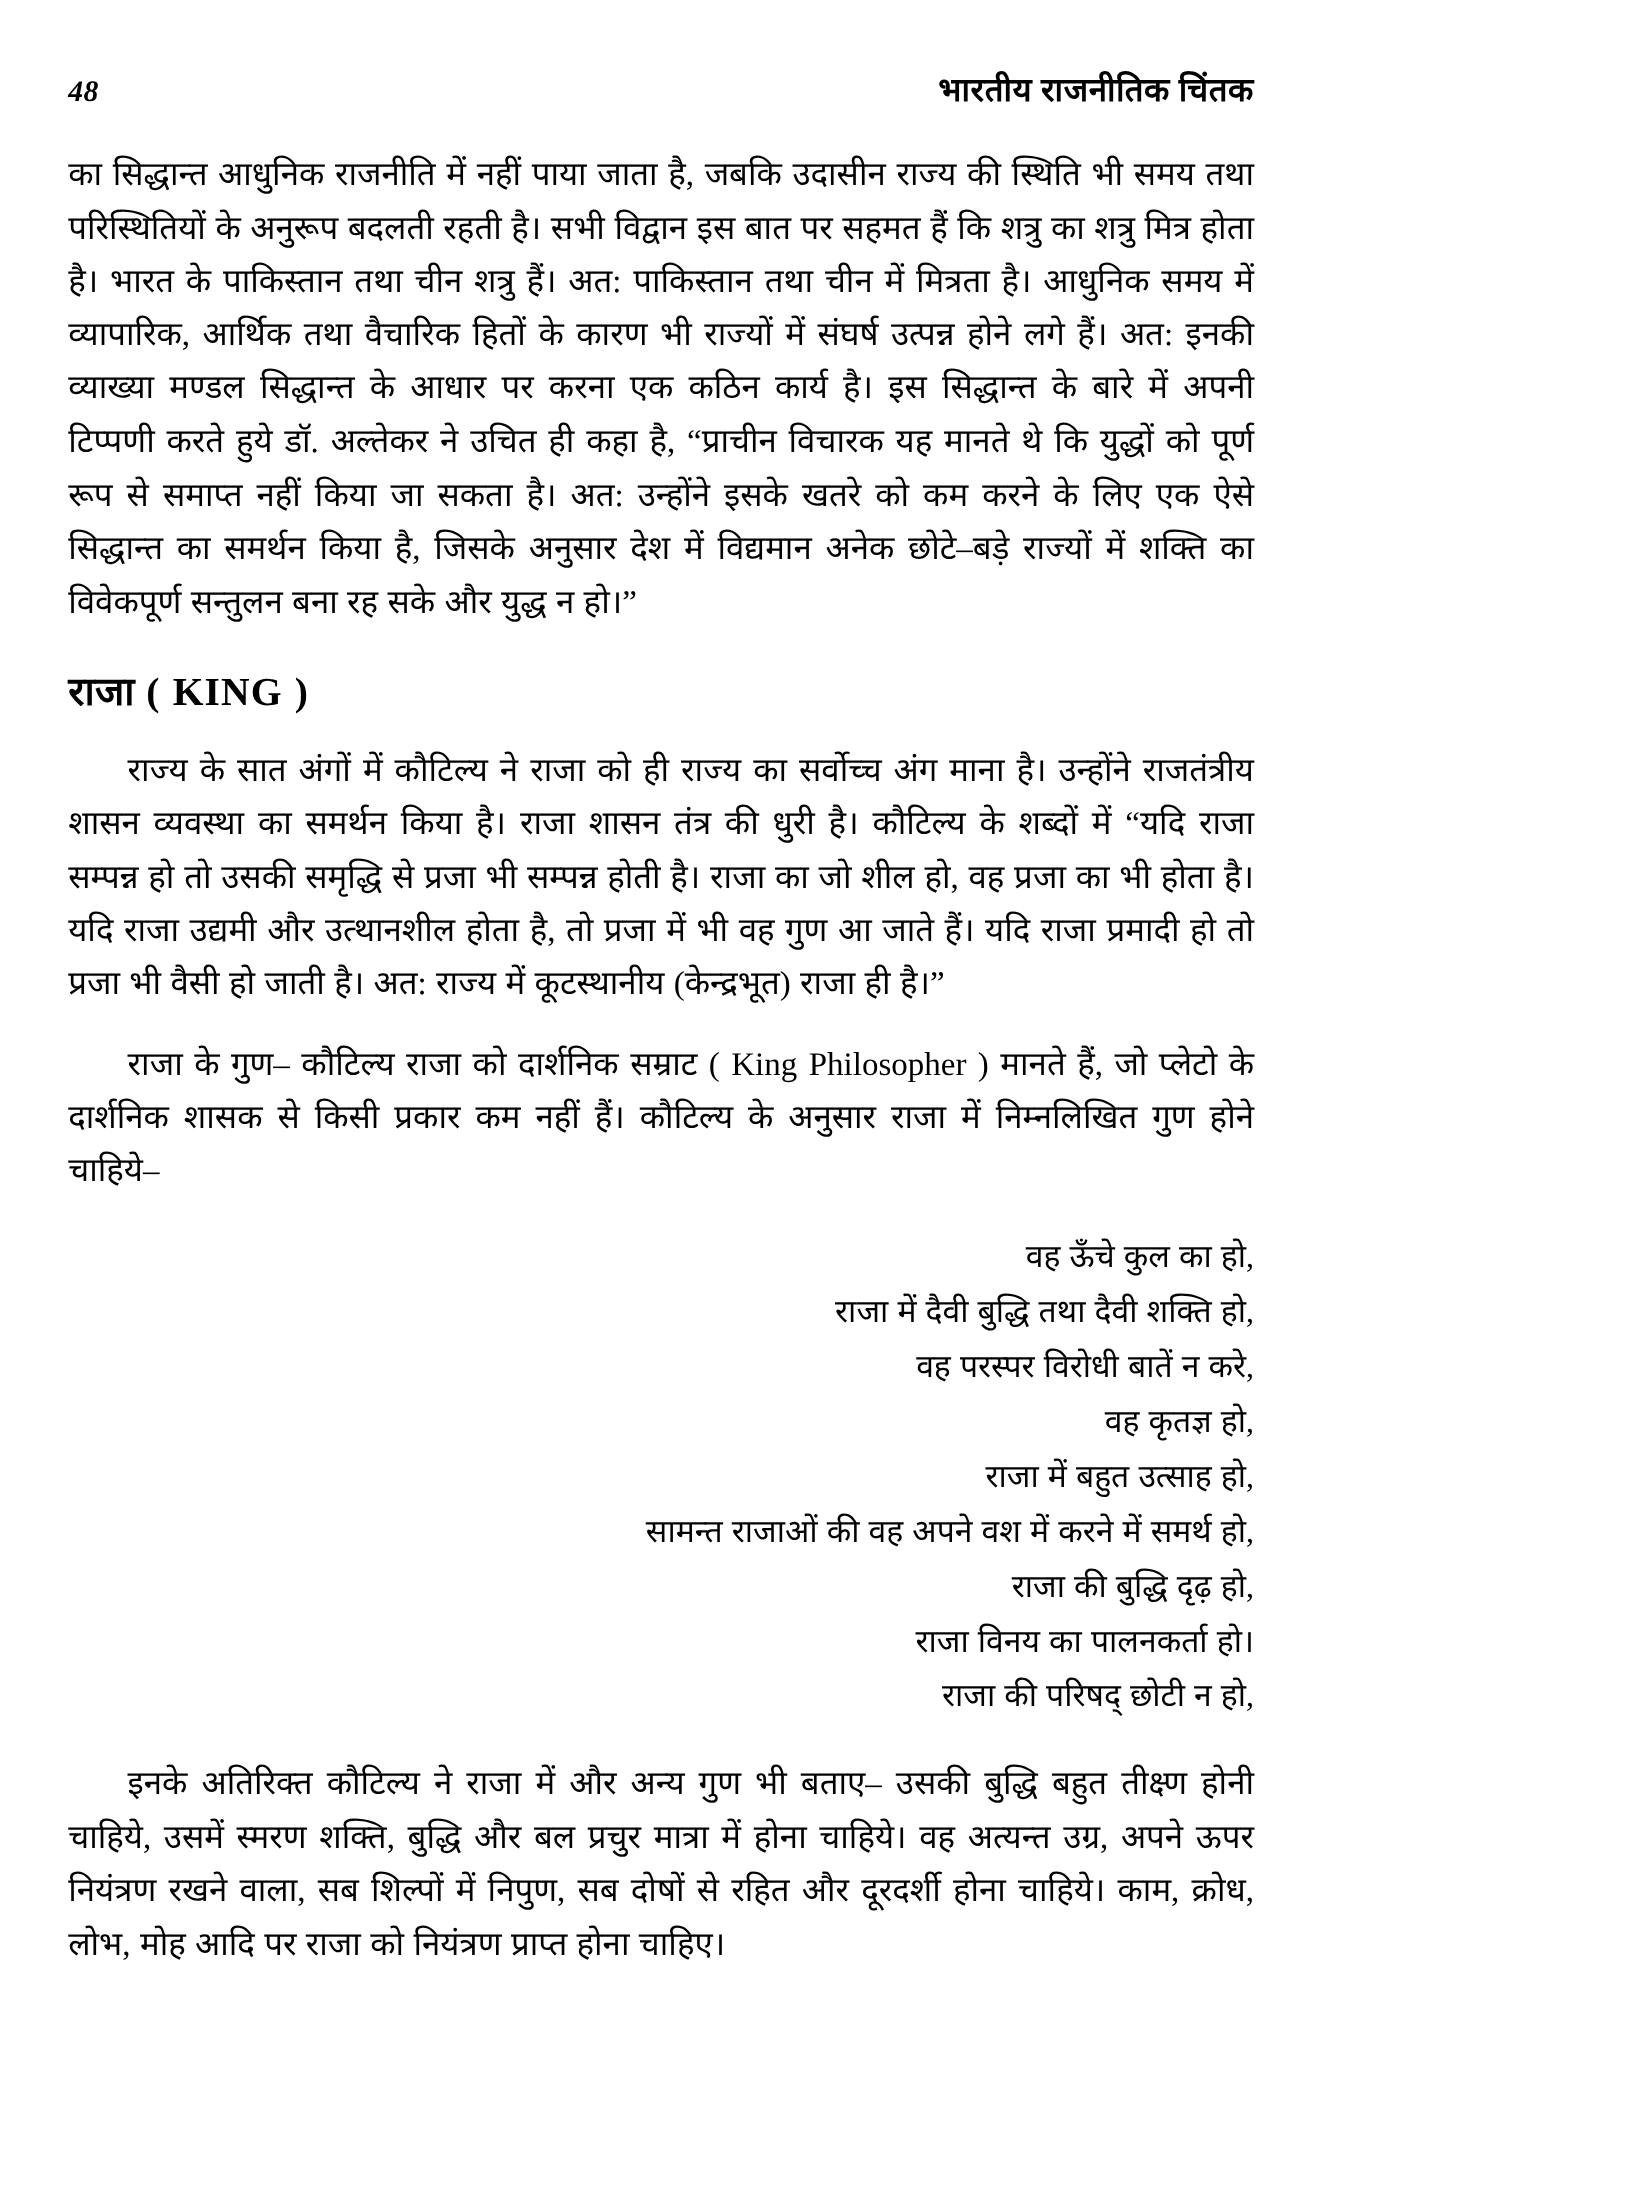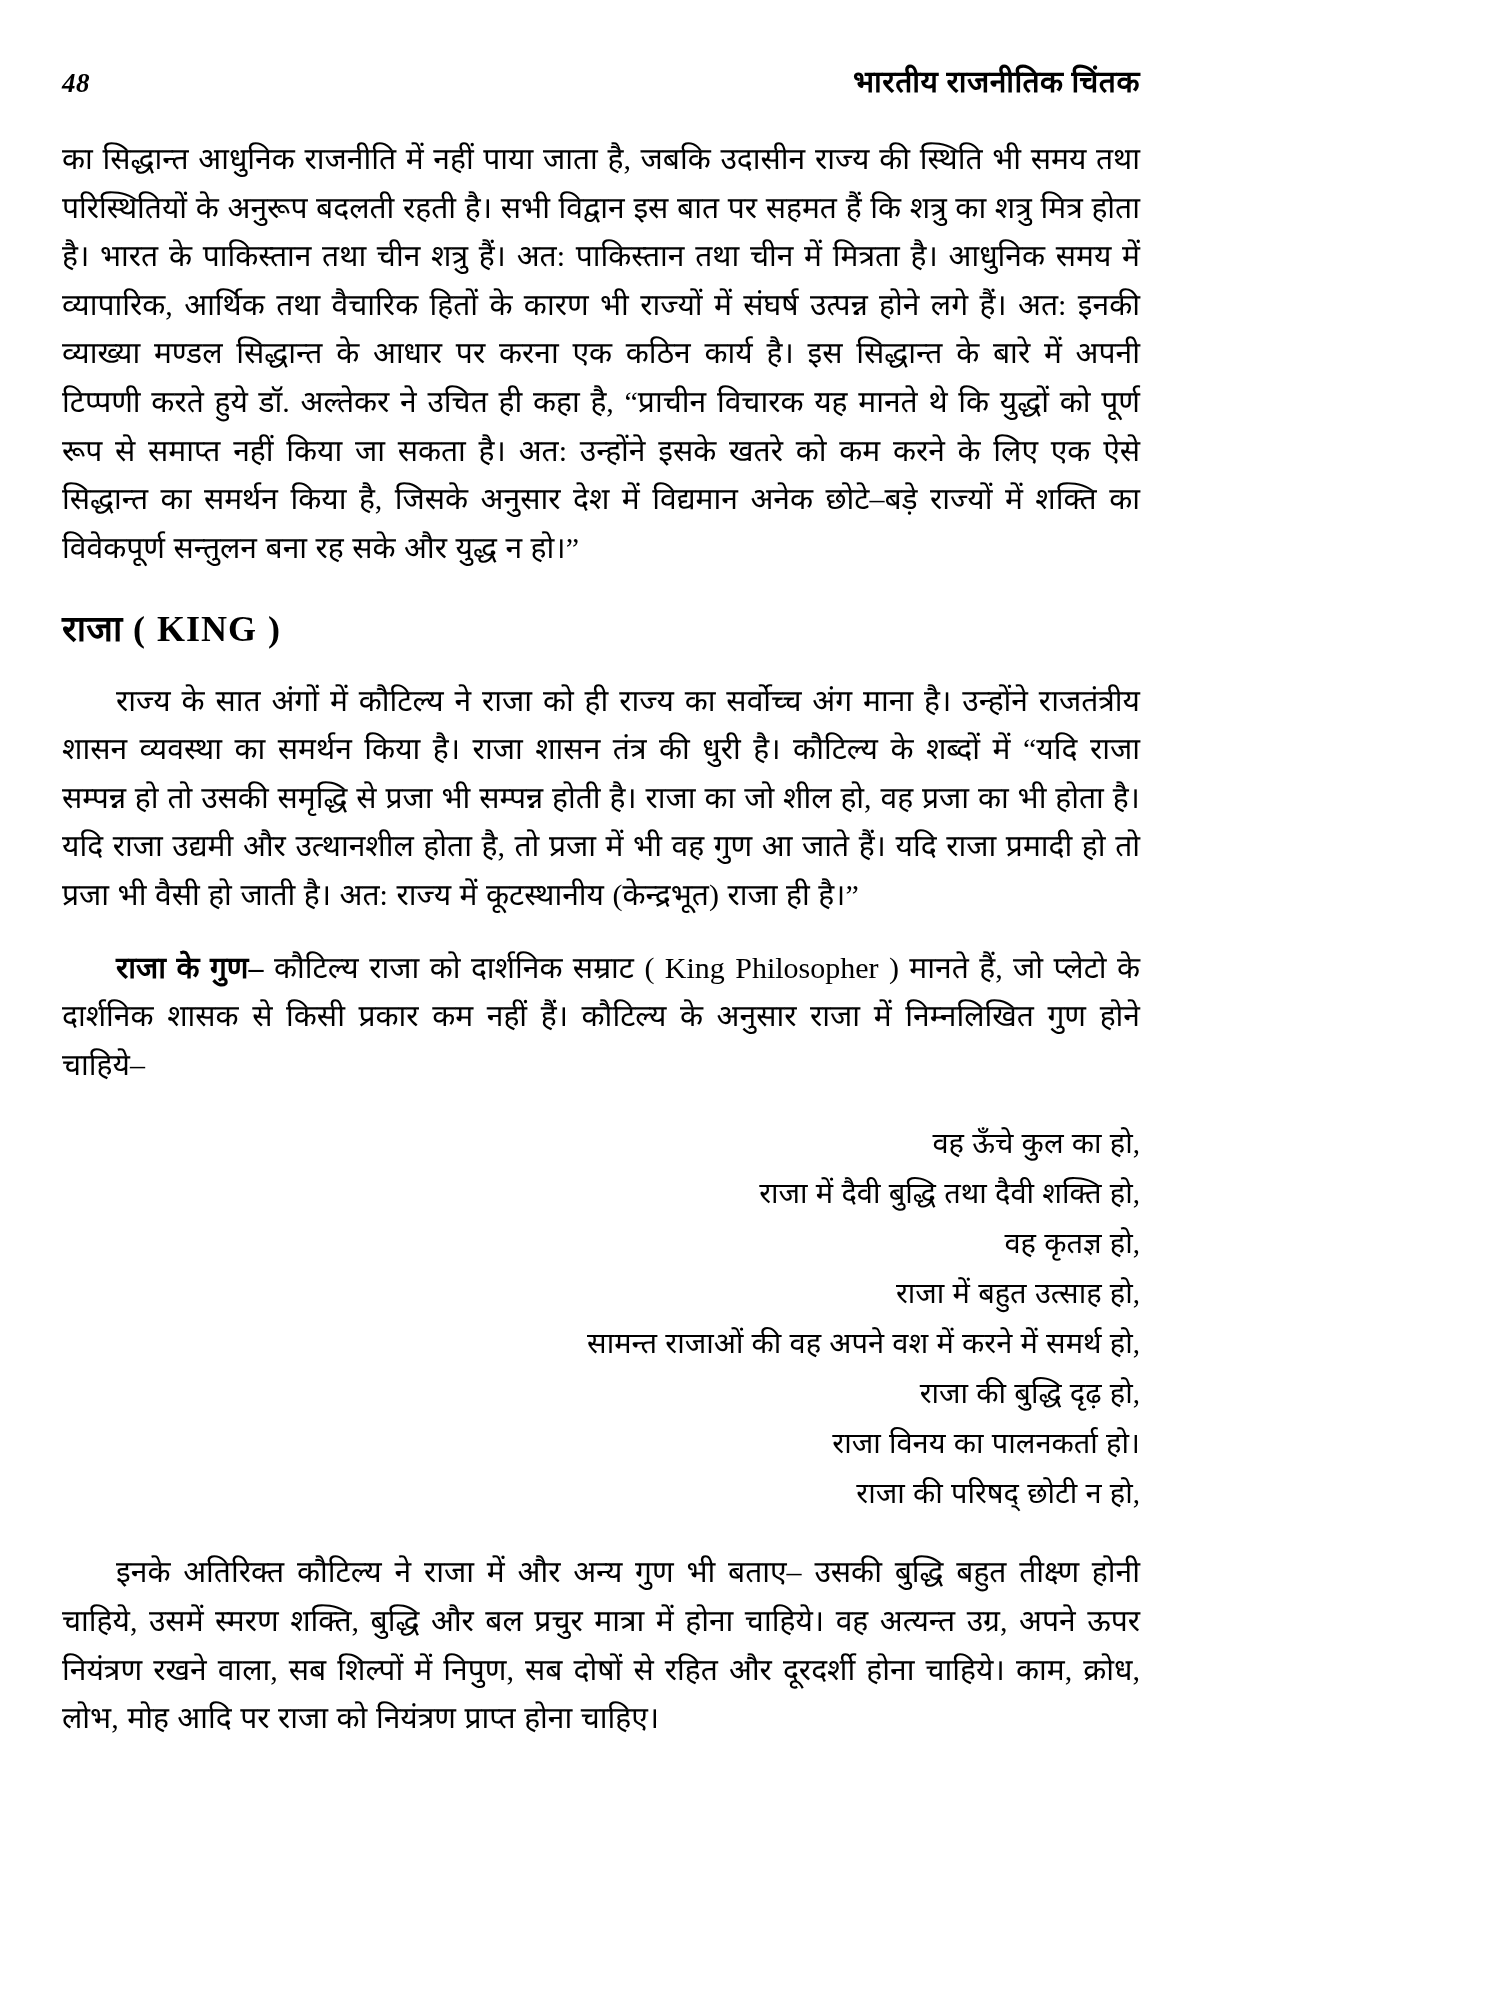--- a/index.html
+++ b/index.html
@@ -57,21 +57,21 @@
     font-weight: bold;
     font-size: 36px;
     margin: 28px 0 18px 0;
     letter-spacing: 0.3px;
   }
   .section-heading .en {
     font-family: "Liberation Serif", "DejaVu Serif", serif;
     letter-spacing: 1px;
   }
   .para-lead {
-    font-weight: bold;
+    font-weight: normal;
   }
   .qualities-list {
     list-style: none;
     margin: 30px 0 30px 0;
     padding: 0 0 0 48px;
   }
   .qualities-list li {
     font-size: 29px;
     line-height: 1.72;
     text-align: right;
@@ -99,20 +99,21 @@
 
     <p class="indent">राज्य के सात अंगों में कौटिल्य ने राजा को ही राज्य का सर्वोच्च अंग माना है। उन्होंने राजतंत्रीय शासन व्यवस्था का समर्थन किया है। राजा शासन तंत्र की धुरी है। कौटिल्य के शब्दों में “यदि राजा सम्पन्न हो तो उसकी समृद्धि से प्रजा भी सम्पन्न होती है। राजा का जो शील हो, वह प्रजा का भी होता है। यदि राजा उद्यमी और उत्थानशील होता है, तो प्रजा में भी वह गुण आ जाते हैं। यदि राजा प्रमादी हो तो प्रजा भी वैसी हो जाती है। अत: राज्य में कूटस्थानीय (केन्द्रभूत) राजा ही है।”</p>
 
     <div class="spacer-small"></div>
 
     <p class="indent"><span class="para-lead">राजा के गुण–</span><span> कौटिल्य राजा को दार्शनिक सम्राट ( King Philosopher ) मानते हैं, जो प्लेटो के दार्शनिक शासक से किसी प्रकार कम नहीं हैं। कौटिल्य के अनुसार राजा में निम्नलिखित गुण होने चाहिये–</span></p>
 
     <ul class="qualities-list">
       <li>वह ऊँचे कुल का हो,</li>
       <li>राजा में दैवी बुद्धि तथा दैवी शक्ति हो,</li>
+      <li>वह परस्पर विरोधी बातें न करे,</li>
       <li>वह कृतज्ञ हो,</li>
       <li>राजा में बहुत उत्साह हो,</li>
       <li>सामन्त राजाओं की वह अपने वश में करने में समर्थ हो,</li>
       <li>राजा की बुद्धि दृढ़ हो,</li>
       <li>राजा विनय का पालनकर्ता हो।</li>
       <li>राजा की परिषद् छोटी न हो,</li>
     </ul>
 
     <p class="indent">इनके अतिरिक्त कौटिल्य ने राजा में और अन्य गुण भी बताए– उसकी बुद्धि बहुत तीक्ष्ण होनी चाहिये, उसमें स्मरण शक्ति, बुद्धि और बल प्रचुर मात्रा में होना चाहिये। वह अत्यन्त उग्र, अपने ऊपर नियंत्रण रखने वाला, सब शिल्पों में निपुण, सब दोषों से रहित और दूरदर्शी होना चाहिये। काम, क्रोध, लोभ, मोह आदि पर राजा को नियंत्रण प्राप्त होना चाहिए।</p>
 

